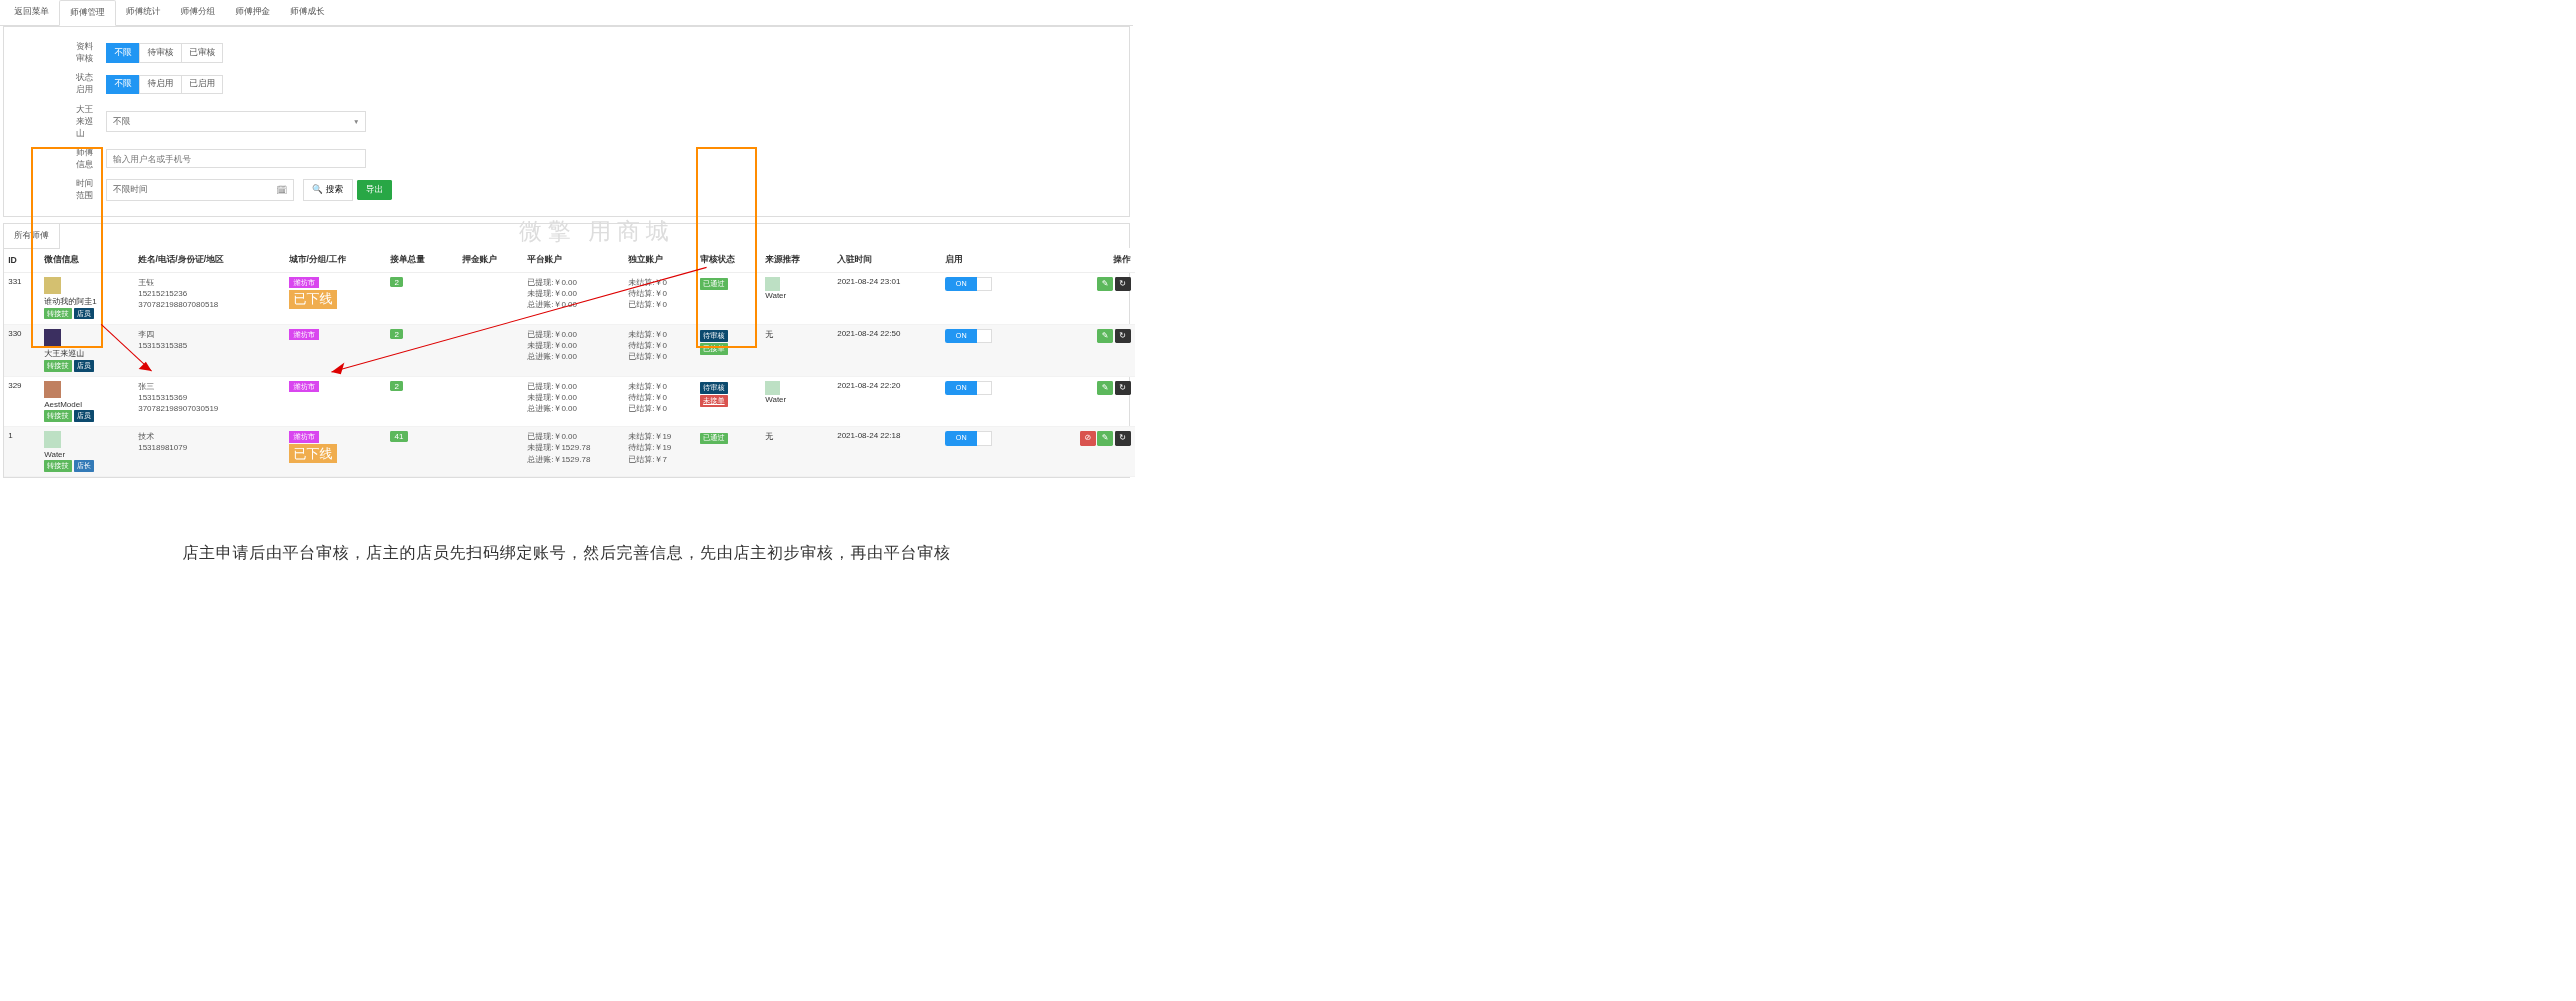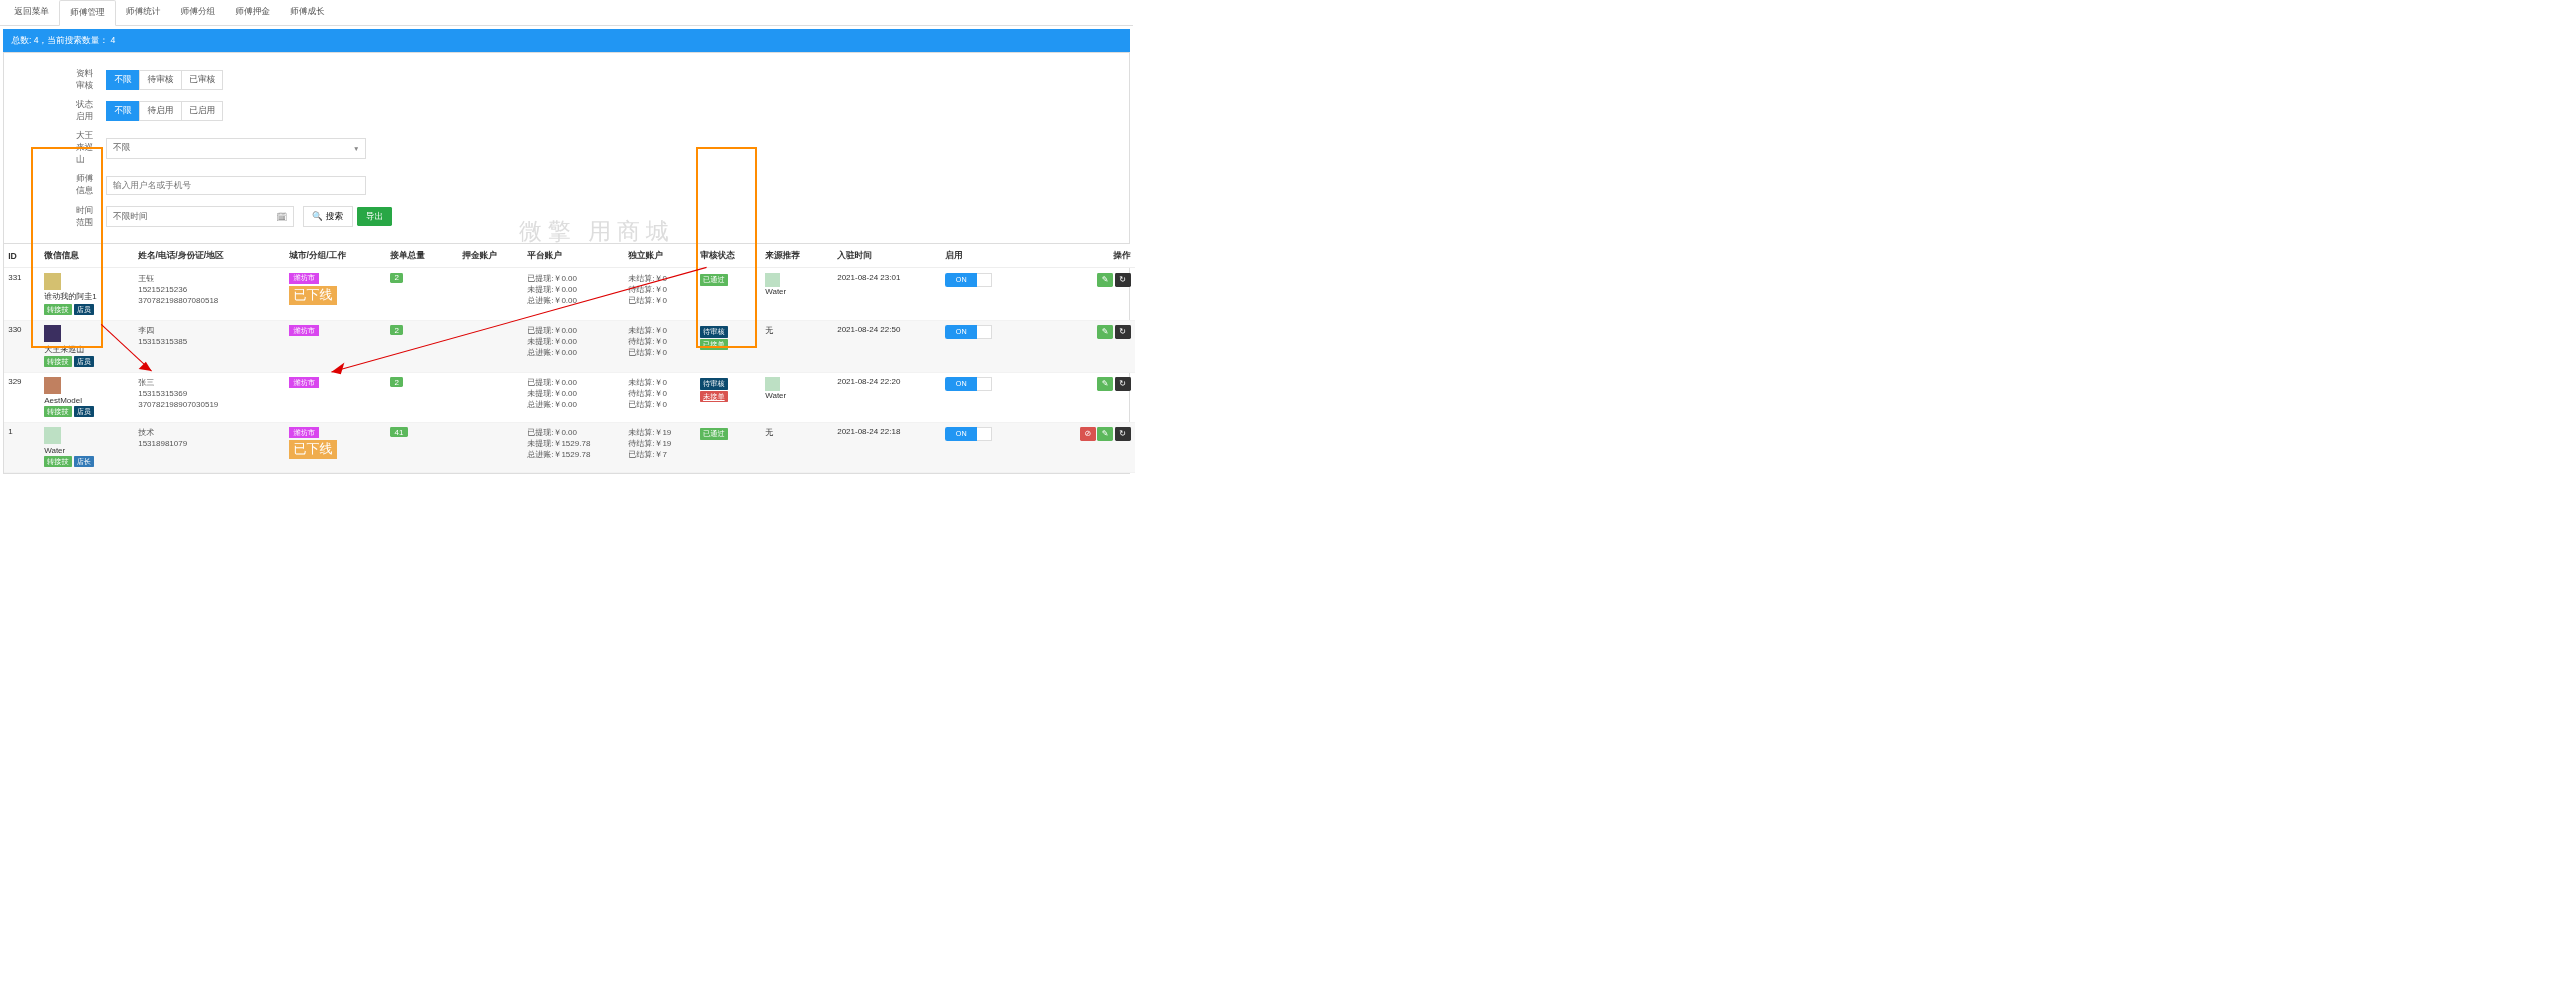--- a/index.html
+++ b/index.html
@@ -61,21 +61,20 @@
 
   <div class="tabs" id="tabs">
       <div class="tab">返回菜单</div>
       <div class="tab active">师傅管理</div>
       <div class="tab">师傅统计</div>
       <div class="tab">师傅分组</div>
       <div class="tab">师傅押金</div>
       <div class="tab">师傅成长</div>
     </div>
 
-  <div class="summary-bar">总数: 4，当前搜索数量： 4</div>
 
   <div class="filters">
     <div class="filter-row">
       <span class="filter-label">资料审核</span>
       <div class="btn-group" id="row1-opts">
           <div class="btn-small active">不限</div>
           <div class="btn-small">待审核</div>
           <div class="btn-small">已审核</div>
         </div>
     </div>
@@ -105,20 +104,23 @@
         <span>🗓</span>
       </div>
       <button class="btn-search">
         <span>🔍</span>
         <span>搜索</span>
       </button>
       <button class="btn-export">导出</button>
     </div>
   </div>
 
+  <div class="subtab-wrap">
+    <span class="subtab">所有师傅</span>
+  </div>
 
   <div class="table-wrap">
     <table>
       <colgroup>
         <col style="width:36px">
           <col style="width:94px">
           <col style="width:151px">
         <col style="width:101px">
           <col style="width:72px">
           <col style="width:65px">
@@ -243,14 +245,15 @@
 
   <svg class="arrow" style="top:317px; left:94px;" width="72" height="65" viewBox="0 0 100 90">
     <line x1="10" y1="10" x2="80" y2="75"></line>
       <polygon points="80,75 72,62 62,72"></polygon>
   </svg>
   <svg class="arrow" style="top:260px; left:317px;" width="404" height="123" viewBox="0 0 560 170">
     <line x1="540" y1="10" x2="20" y2="155"></line>
       <polygon points="20,155 38,142 33,158"></polygon>
   </svg>
 
+  <div class="caption">店主申请后由平台审核，店主的店员先扫码绑定账号，然后完善信息，先由店主初步审核，再由平台审核</div>
 </div>
 
 
 </body></html>

